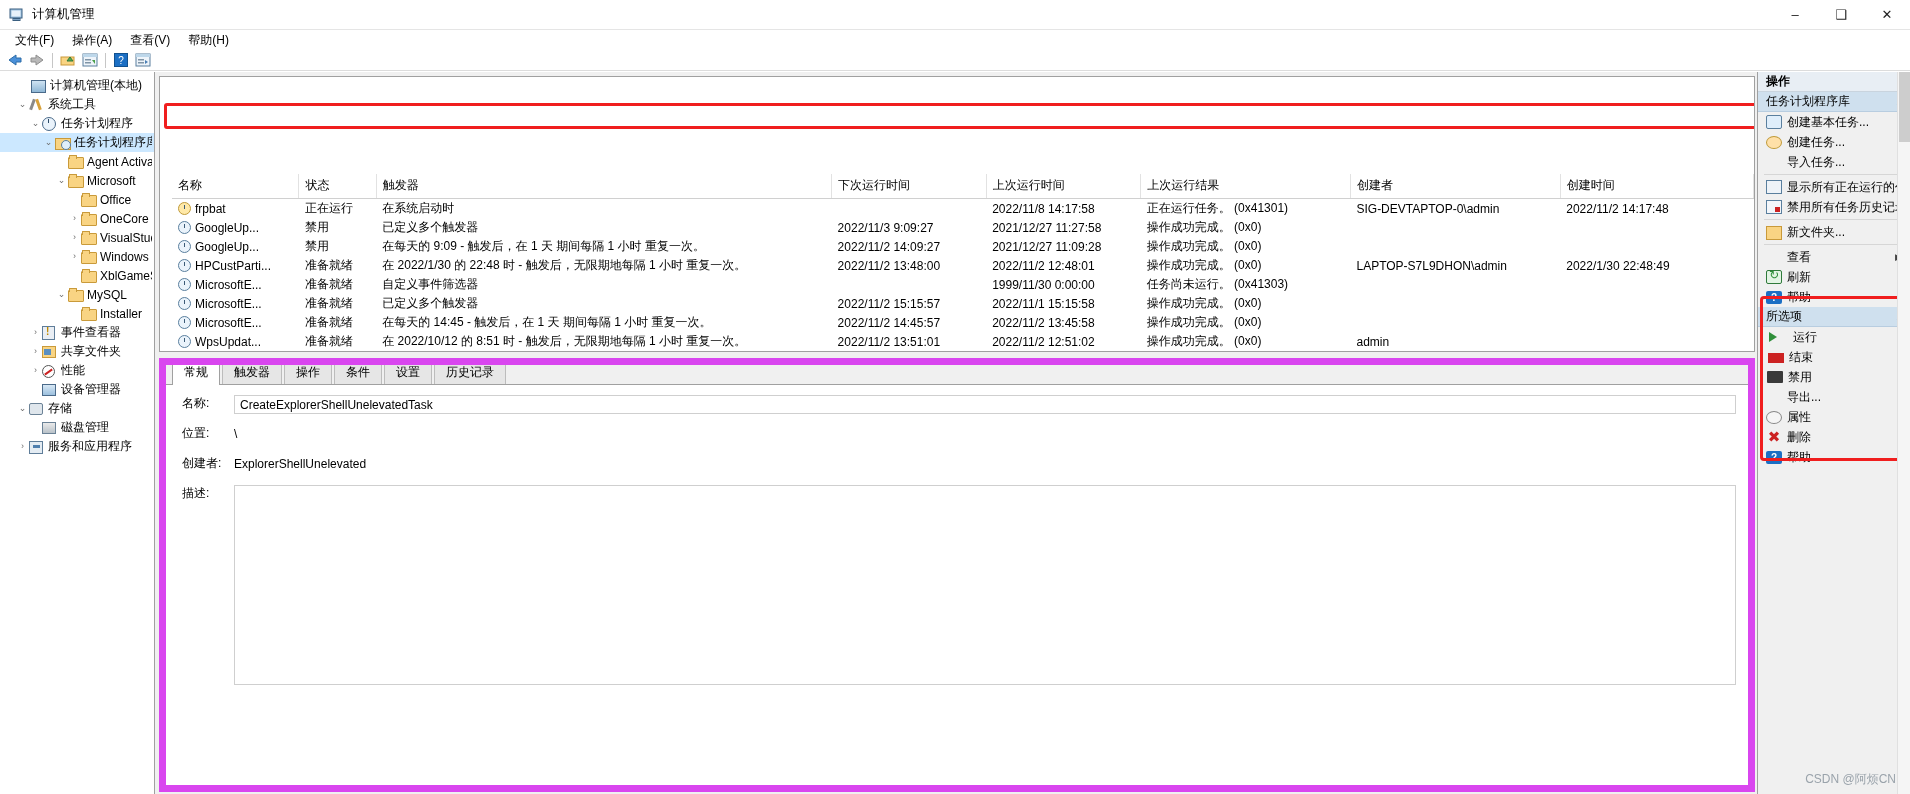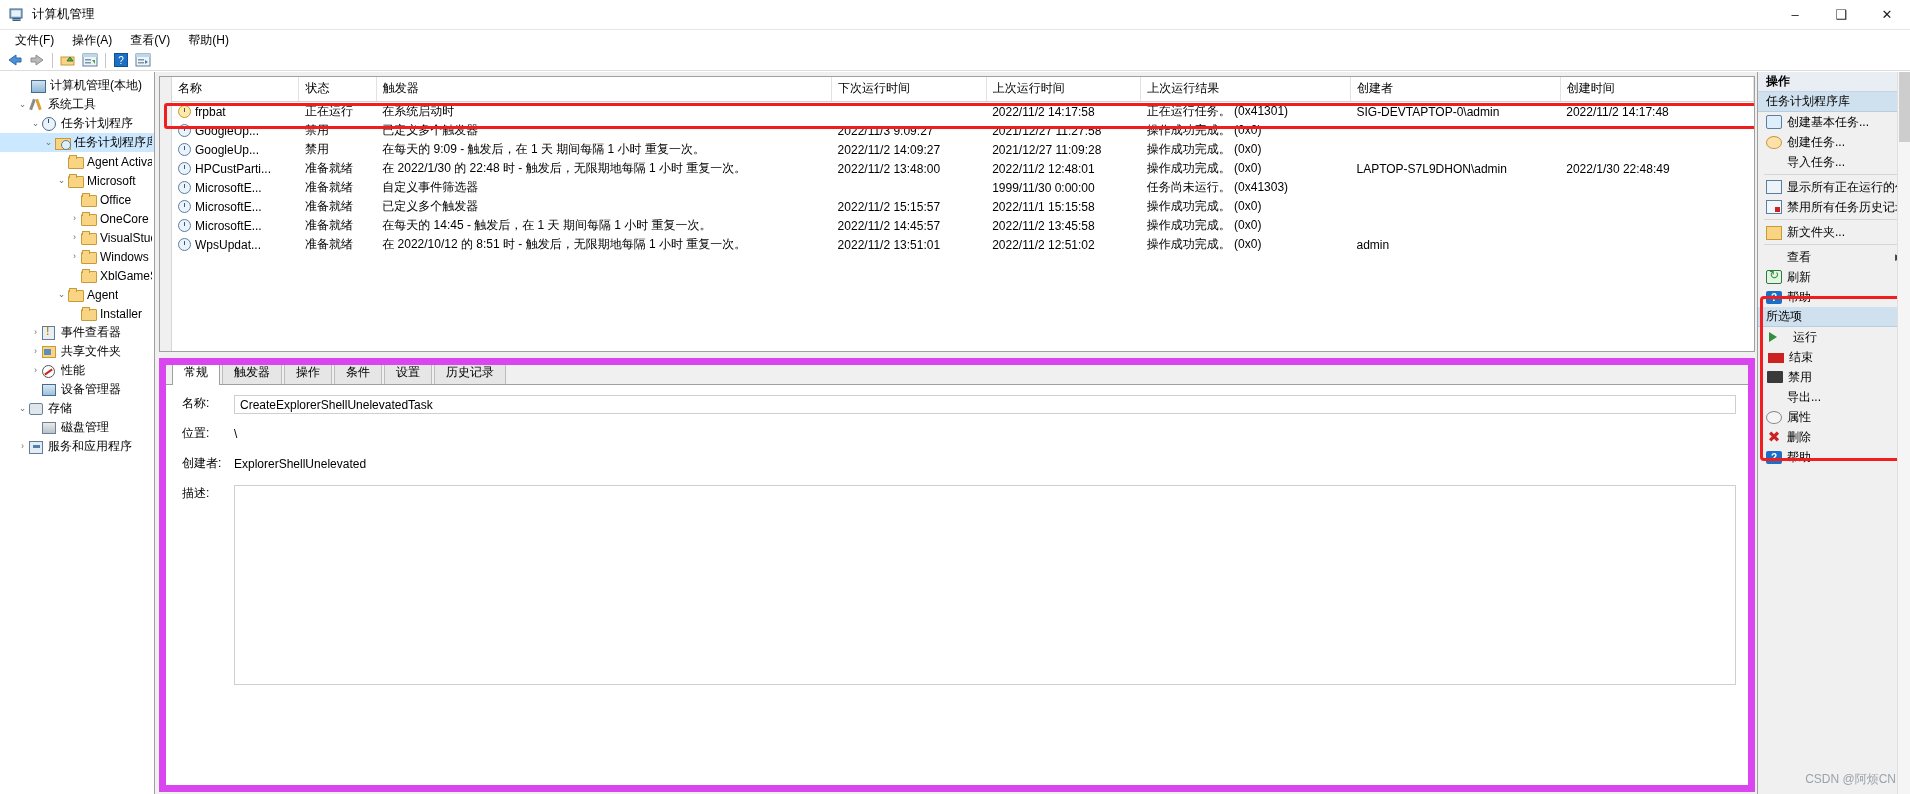--- a/index.html
+++ b/index.html
@@ -337,21 +337,21 @@
           <span class="ticon">
             <span class="ico-folder" style="display: block;"></span>
           </span>
           <span class="tlabel">XblGameSave</span>
         </div>
         <div class="tnode" style="padding-left: 55px;">
           <span class="twist">⌄</span>
           <span class="ticon">
             <span class="ico-folder" style="display: block;"></span>
           </span>
-          <span class="tlabel">Agent</span>
+          <span class="tlabel">MySQL</span>
         </div>
         <div class="tnode" style="padding-left: 68px;">
           <span class="twist"></span>
           <span class="ticon">
             <span class="ico-folder" style="display: block;"></span>
           </span>
           <span class="tlabel">Installer</span>
         </div>
         <div class="tnode" style="padding-left: 29px;">
           <span class="twist">›</span>
@@ -401,21 +401,21 @@
             <span class="ico-services" style="display: block;"></span>
           </span>
           <span class="tlabel">服务和应用程序</span>
         </div>
       </div>
   </div>
 
   <div class="centerpane">
 
     <div class="listbox">
-      <div style="display:flex; flex:1; min-height:0;">
+      <div style="display:flex; flex:1; min-height:0;align-items:flex-end;">
         <div class="lb-scrollcol"></div>
         <div style="flex:1; min-width:0; overflow:hidden;">
           <table class="tasks">
             <colgroup id="task-colgroup">
                 <col style="width: 92px;">
                 <col style="width: 56px;">
                 <col style="width: 330px;">
                 <col style="width: 112px;">
                 <col style="width: 112px;">
                 <col style="width: 152px;">
@@ -438,21 +438,21 @@
                 <tr class="boxed">
                   <td class="namecell">
                     <span class="namewrap">
                       <span class="row-ico run"></span>
                       <span>frpbat</span>
                     </span>
                   </td>
                   <td>正在运行</td>
                   <td>在系统启动时</td>
                   <td></td>
-                  <td>2022/11/2 14:17:58</td>
+                  <td>2022/11/8 14:17:58</td>
                   <td>正在运行任务。 (0x41301)</td>
                   <td>SIG-DEVTAPTOP-0\admin</td>
                   <td>2022/11/2 14:17:48</td>
                 </tr>
                 <tr class="">
                   <td class="namecell">
                     <span class="namewrap">
                       <span class="row-ico"></span>
                       <span>GoogleUp...</span>
                     </span>

